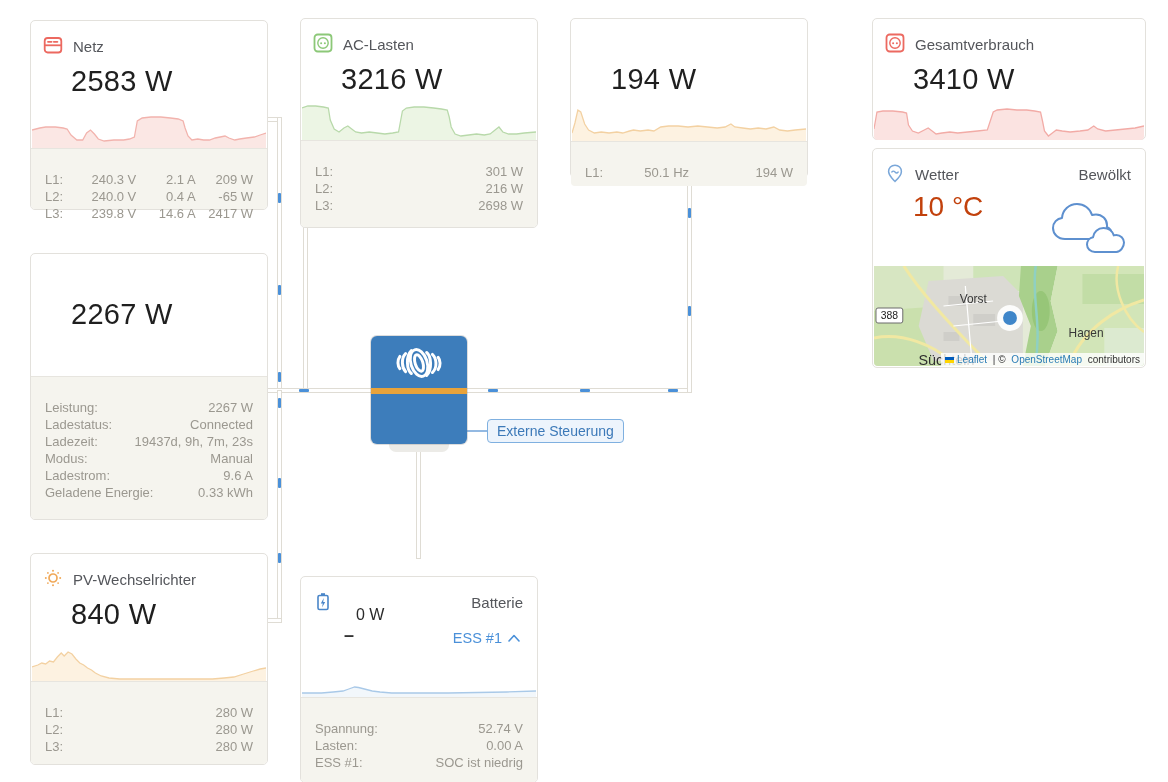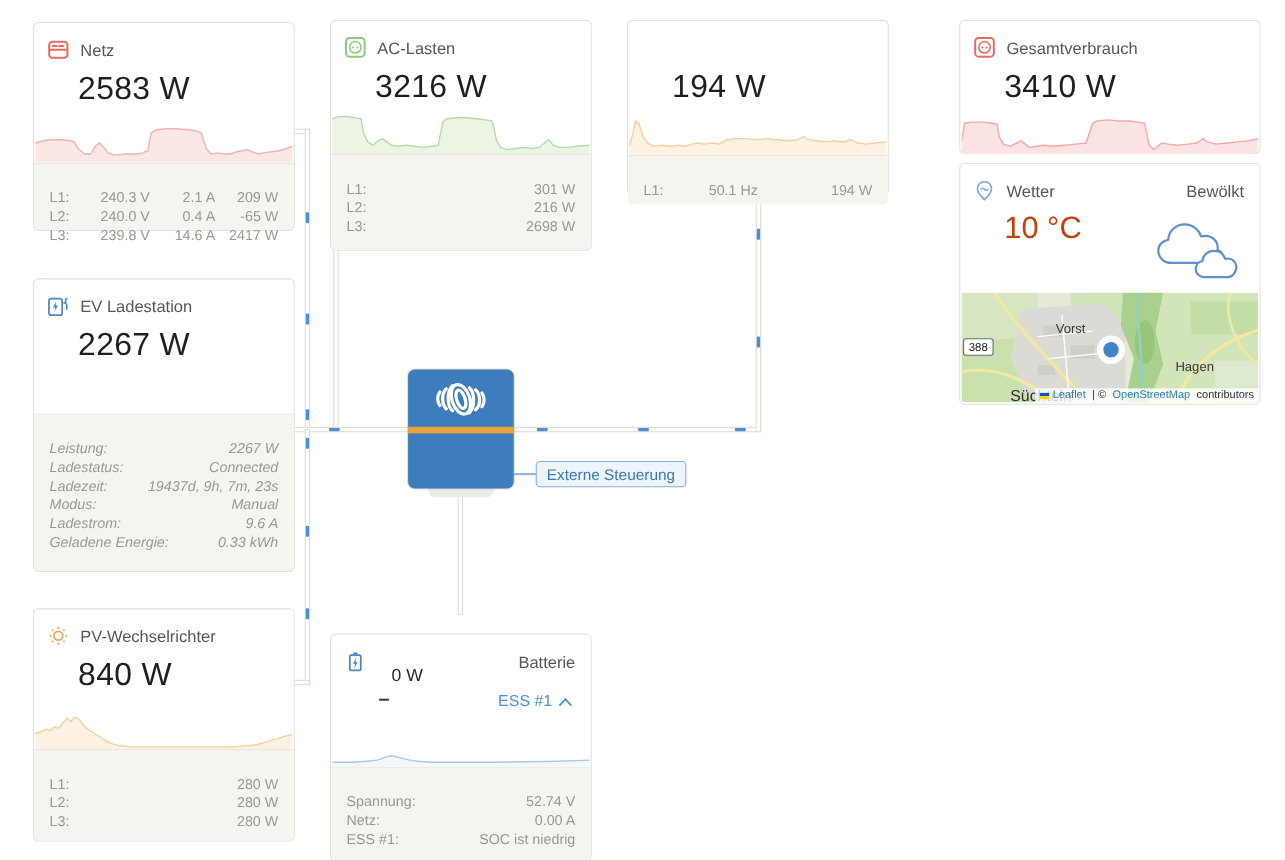--- a/index.html
+++ b/index.html
@@ -241,31 +241,22 @@
         <svg width="9" height="6" viewBox="0 0 9 6">
             <rect width="9" height="3" fill="#005BBB"></rect>
             <rect y="3" width="9" height="3" fill="#FFD500"></rect>
           </svg>
         <a href="#">Leaflet</a><span> | © </span><a href="#">OpenStreetMap</a><span> contributors</span>
       </div>
     </div>
   </div>
 
   <div class="card" style="left:30px;top:253px;width:238px;height:267px;">
-    <div class="chead">
-      <svg class="icon" viewBox="0 0 20 20">
-        <rect x="1.5" y="3.5" width="12" height="15" rx="2" fill="none" stroke="#4a86c9" stroke-width="1.6"></rect>
-        <polygon points="8,6 5.2,11.5 7.2,11.5 6.4,15.3 9.8,9.8 7.7,9.8" fill="#4a86c9"></polygon>
-        <path d="M14.5,7.5 h1.2 a2,2 0 0 1 2,2 v4" fill="none" stroke="#4a86c9" stroke-width="1.4"></path>
-        <path d="M16.6,7.5 V4.6 a1.1,1.1 0 0 1 1.1,-1.1 h0.8" fill="none" stroke="#4a86c9" stroke-width="1.4"></path>
-      </svg>
-      <span class="ctitle">EV Ladestation</span>
-    </div>
     <div class="cvalue">2267 W</div>
-    <div class="details" style="top:122px;font-style:italic;">
+    <div class="details" style="top:122px;">
       <div class="drow">
         <span class="dlab">Leistung:</span>
         <span class="dval">2267 W</span>
       </div>
       <div class="drow">
         <span class="dlab">Ladestatus:</span>
         <span class="dval">Connected</span>
       </div>
       <div class="drow">
         <span class="dlab">Ladezeit:</span>
@@ -346,21 +337,21 @@
         <polygon fill="#f2f7fb" points="0,23 0,19 20,19 32,18 42,17 48,15 54,13 58,13.5 64,15 72,17 80,18 92,19 120,19 150,19 180,18.5 210,18 240,17 240,23"></polygon>
         <polyline fill="none" stroke="#a9c9e8" stroke-width="1.3" points="0,19 20,19 32,18 42,17 48,15 54,13 58,13.5 64,15 72,17 80,18 92,19 120,19 150,19 180,18.5 210,18 240,17"></polyline>
       </svg>
     </div>
     <div class="details" style="top:120px;">
       <div class="drow">
         <span class="dlab">Spannung:</span>
         <span class="dval">52.74 V</span>
       </div>
       <div class="drow">
-        <span class="dlab">Netz:</span>
+        <span class="dlab">Lasten:</span>
         <span class="dval">0.00 A</span>
       </div>
       <div class="drow">
         <span class="dlab">ESS #1:</span>
         <span class="dval">SOC ist niedrig</span>
       </div>
     </div>
   </div>
 
   <div class="inv-tab"></div>

